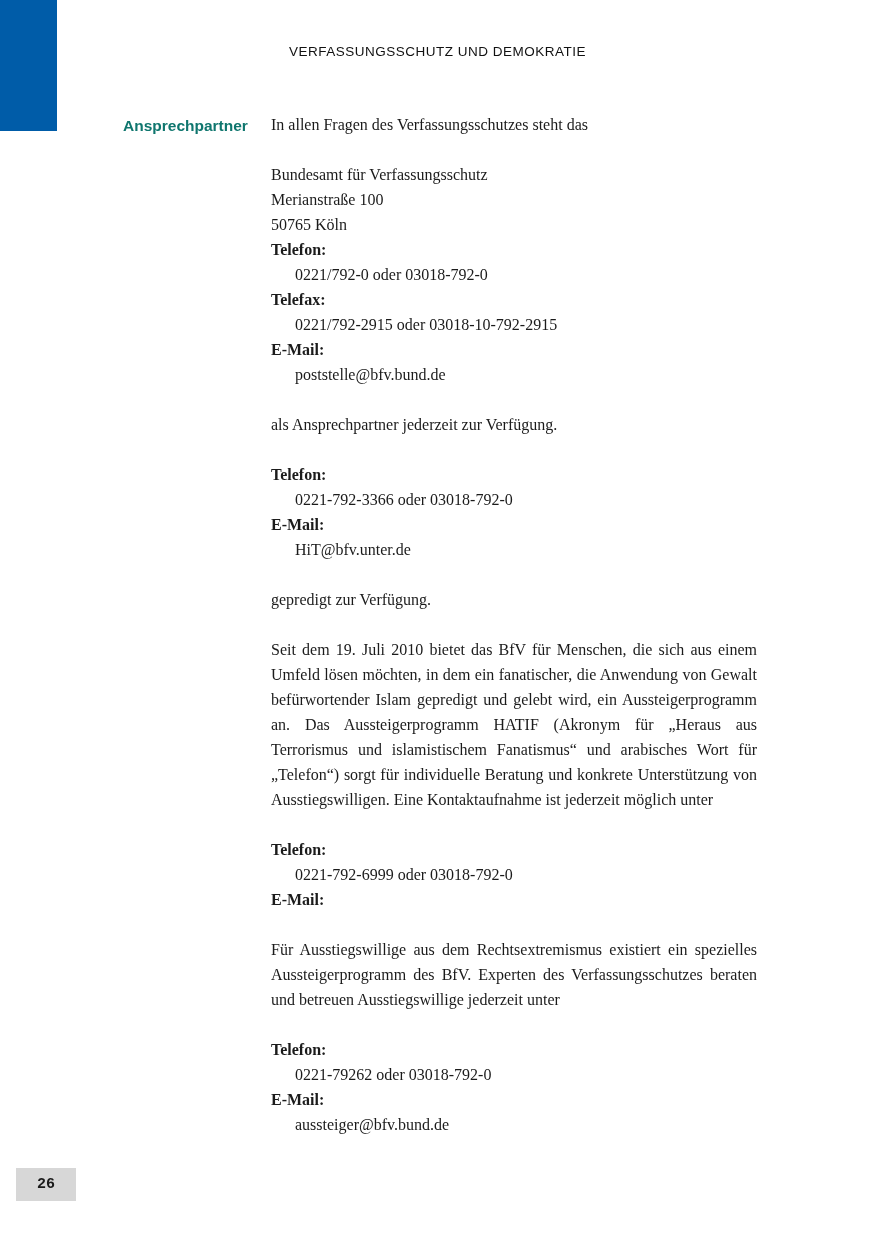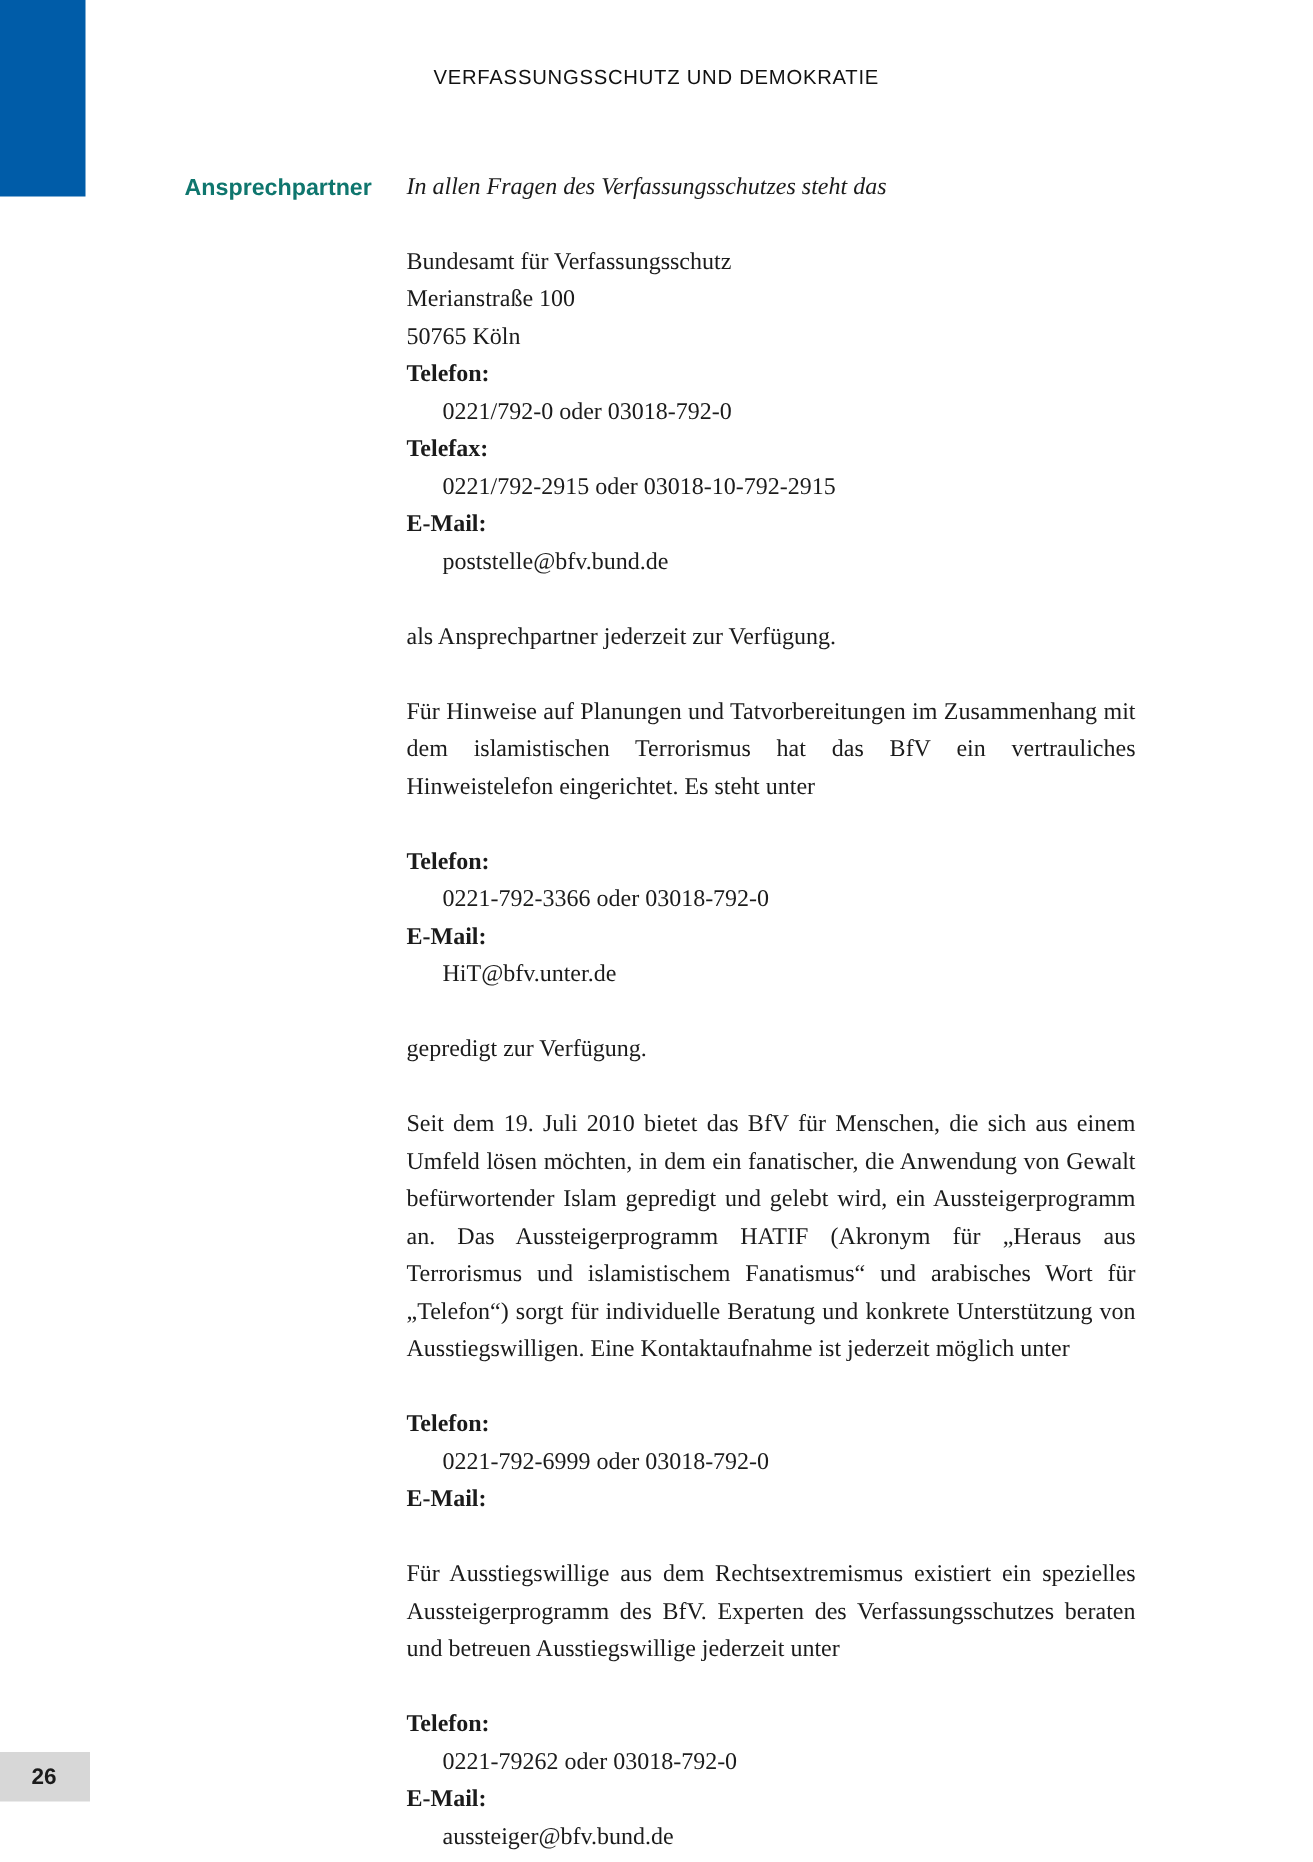--- a/index.html
+++ b/index.html
@@ -46,36 +46,36 @@
   }
   .content {
     position: absolute;
     left: 271px;
     top: 112px;
     width: 486px;
     font-size: 16px;
     line-height: 25px;
   }
   .content .block { margin-top: 25px; }
-  .content .block:first-child { margin-top: 0; font-style: italic; }
+  .content .block:first-child { margin-top: 0; }
   .justify { text-align: justify; }
   .crow { display: flex; flex-direction: column; }
   .crow .lbl { width: 73px; flex-shrink: 0; font-weight: bold; }
   .crow .val { flex: 1; margin-left: 24px; }
   .footer-pagenum {
     position: absolute;
-    left: 0;
+    left: 16px;
     top: 1168px;
     width: 60px;
     height: 33px;
     background: #d7d7d7;
     display: flex;
     align-items: center;
     padding-left: 21px;
-    font-family: Liberation Sans, sans-serif;
+    font-family: Liberation Mono, monospace;
     font-weight: bold;
     font-size: 15px;
     color: #1b1b1b;
   }
 </style>
 </head>
 <body>
 
 <div class="page">
 
@@ -102,21 +102,20 @@
         <span class="val">0221/792-2915 oder 03018-10-792-2915</span>
       </div>
       <div class="crow">
         <span class="lbl">E-Mail:</span>
         <span class="val">poststelle@bfv.bund.de</span>
       </div>
     </div>
 
     <p class="block">als Ansprechpartner jederzeit zur Verfügung.</p>
 
-    <p class="block justify">Für Hinweise auf Planungen und Tatvorbereitungen im Zusammenhang mit dem islamistischen Terrorismus hat das BfV ein vertrauliches Hinweistelefon eingerichtet. Es steht unter</p>
 
     <div class="block">
       <div class="crow">
         <span class="lbl">Telefon:</span>
         <span class="val">0221-792-3366 oder 03018-792-0</span>
       </div>
       <div class="crow">
         <span class="lbl">E-Mail:</span>
         <span class="val">HiT@bfv.unter.de</span>
       </div>

